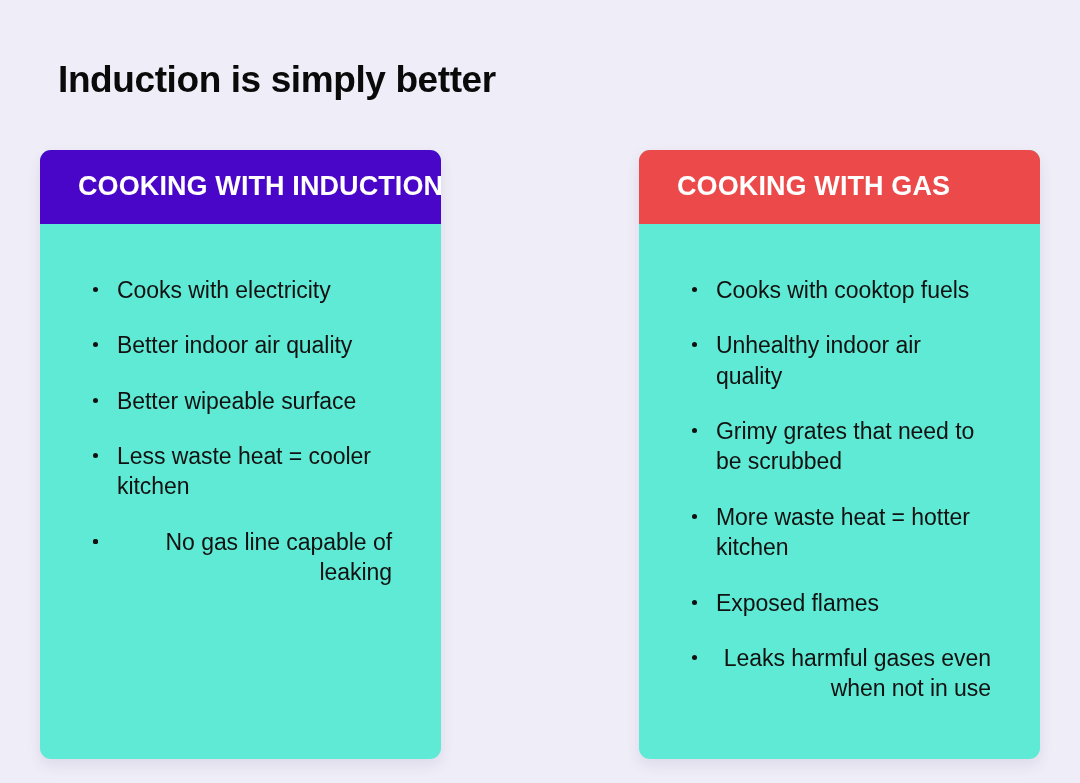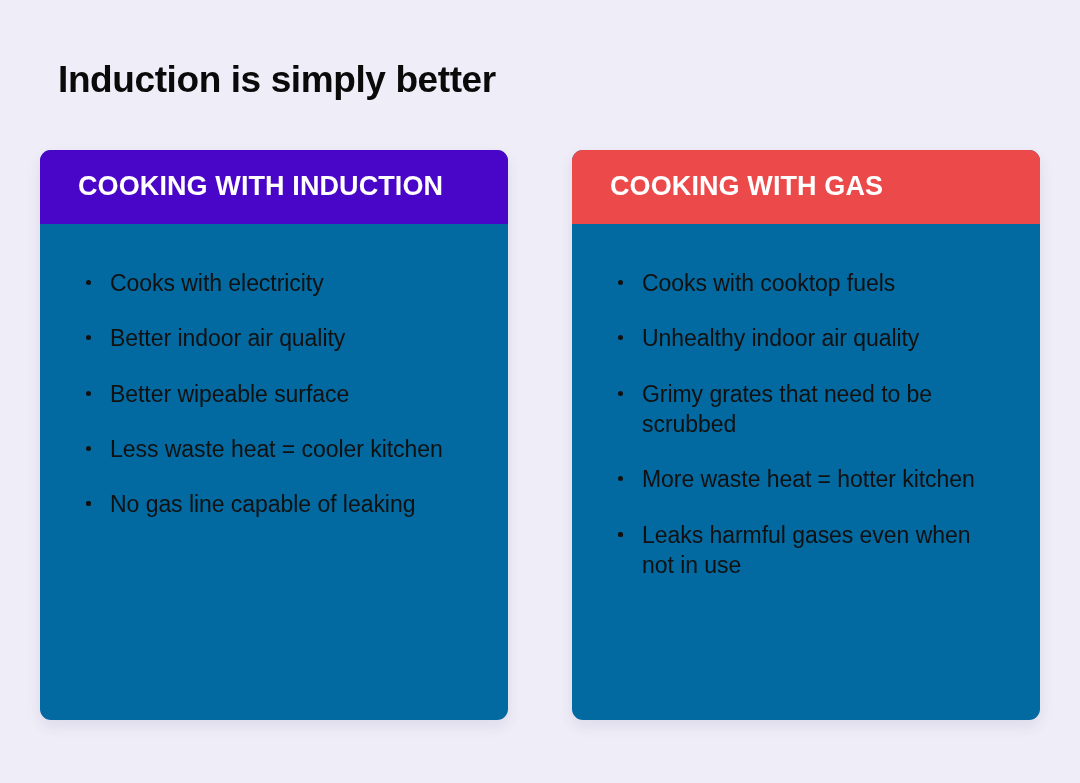--- a/index.html
+++ b/index.html
@@ -28,23 +28,23 @@
   }
   .cards-row {
     position: absolute;
     left: 40px;
     top: 150px;
     width: 1000px;
     display: flex;
     justify-content: space-between;
   }
   .card {
-    width: 468px;
+    width: 401px;
     min-height: 570px;
-    background: #0369a1;
+    background: #5eead4;
     border-radius: 11px;
     box-shadow: 0 6px 14px rgba(80, 60, 140, 0.10);
     display: flex;
     flex-direction: column;
     overflow: hidden;
   }
   .card-header {
     height: 74px;
     display: flex;
     align-items: center;
@@ -59,34 +59,35 @@
     line-height: 1.1;
     white-space: nowrap;
   }
   .card-body {
     flex: 1;
     padding: 36px 34px 40px 36px;
     box-sizing: border-box;
   }
   .bullet-list {
     list-style: none;
-    margin: 8px;
+    margin: 15px;
     padding: 0;
   }
   .bullet-item {
     position: relative;
     padding-left: 26px;
     margin-bottom: 25px;
     font-size: 23px;
     line-height: 1.32;
     color: #111111;
     letter-spacing: -0.05px;
   }
   .bullet-item:last-child {
     margin-bottom: 0;
+    text-align: right;
   }
   .bullet-dot {
     position: absolute;
     left: 2px;
     top: 12px;
     width: 5px;
     height: 5px;
     border-radius: 50%;
     background: #111111;
   }
@@ -148,20 +149,21 @@
         <li class="bullet-item">
           <span class="bullet-dot"></span>
           <span>Grimy grates that need to be scrubbed</span>
         </li>
         <li class="bullet-item">
           <span class="bullet-dot"></span>
           <span>More waste heat = hotter kitchen</span>
         </li>
         <li class="bullet-item">
           <span class="bullet-dot"></span>
+          <span>Exposed flames</span>
         </li>
         <li class="bullet-item">
           <span class="bullet-dot"></span>
           <span>Leaks harmful gases even when not in use</span>
         </li>
       </ul>
     </div>
   </div>
 
 </div>

